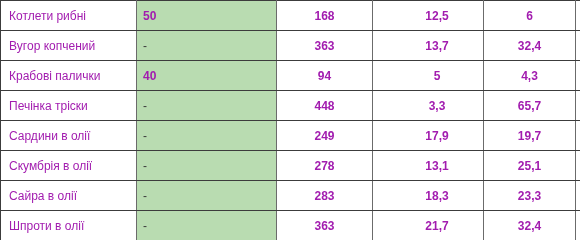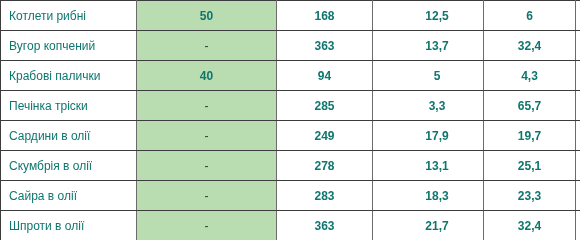--- a/index.html
+++ b/index.html
@@ -27,40 +27,40 @@
   }
 
   #nutrition-table td {
     border-top: 1px solid #3c3c3c;
     border-bottom: 1px solid #3c3c3c;
     border-left: 1px solid #6b6b6b;
     border-right: 1px solid #6b6b6b;
     padding: 0 6px;
     font-size: 12px;
     line-height: 28px;
-    color: #0f766e;
+    color: #a21caf;
     white-space: nowrap;
     overflow: hidden;
   }
 
   
   #nutrition-table td.col-name {
     width: 121px;
     text-align: left;
     font-weight: 400;
     border-left: 1px solid #3c3c3c;
     border-right: 1px solid #6b6b6b;
     padding-left: 8px;
   }
 
   
   #nutrition-table td.col-highlight {
     width: 127px;
     background: #b9dcb1;
-    text-align: center;
+    text-align: left;
     font-weight: 700;
     border-left: 1px solid #6b6b6b;
     border-right: 1px solid #6b6b6b;
     margin-top: 44px;
   }
 
   #nutrition-table td.col-num {
     text-align: center;
     font-weight: 700;
   }
@@ -108,21 +108,21 @@
       <td class="col-highlight">40</td>
       <td class="col-num col-c2">94</td>
       <td class="col-num col-c3">5</td>
       <td class="col-num col-c4">4,3</td>
       <td class="col-num col-c5">9,5</td>
     </tr>
 
     <tr>
       <td class="col-name">Печінка тріски</td>
       <td class="col-highlight is-dash">-</td>
-      <td class="col-num col-c2">285</td>
+      <td class="col-num col-c2">448</td>
       <td class="col-num col-c3">3,3</td>
       <td class="col-num col-c4">65,7</td>
       <td class="col-num col-c5 is-dash">-</td>
     </tr>
 
     <tr>
       <td class="col-name">Сардини в олії</td>
       <td class="col-highlight is-dash">-</td>
       <td class="col-num col-c2">249</td>
       <td class="col-num col-c3">17,9</td>

